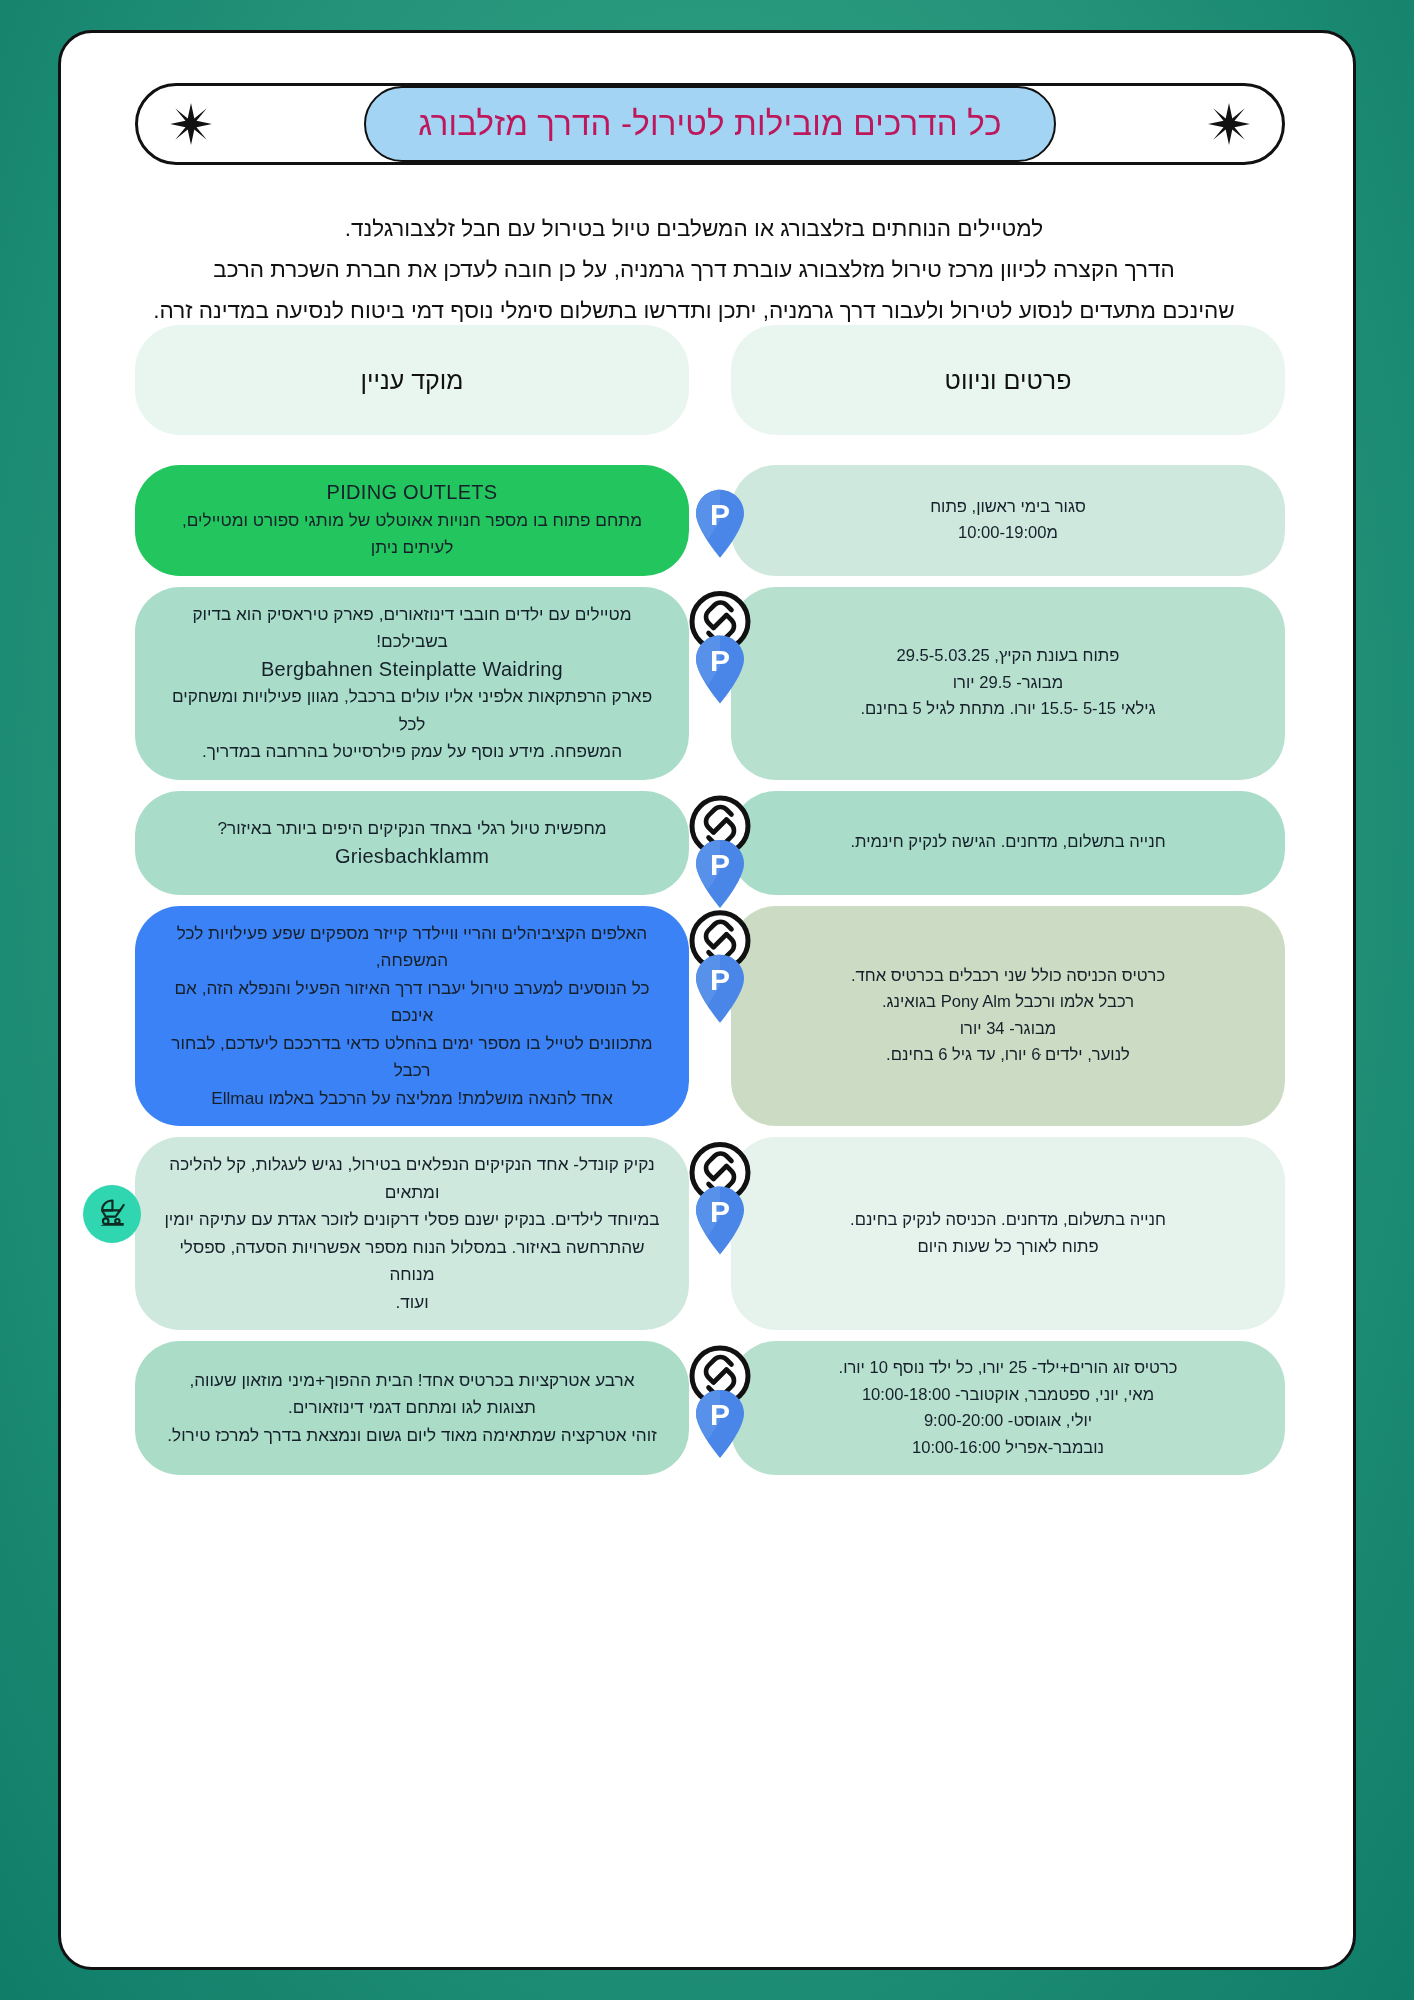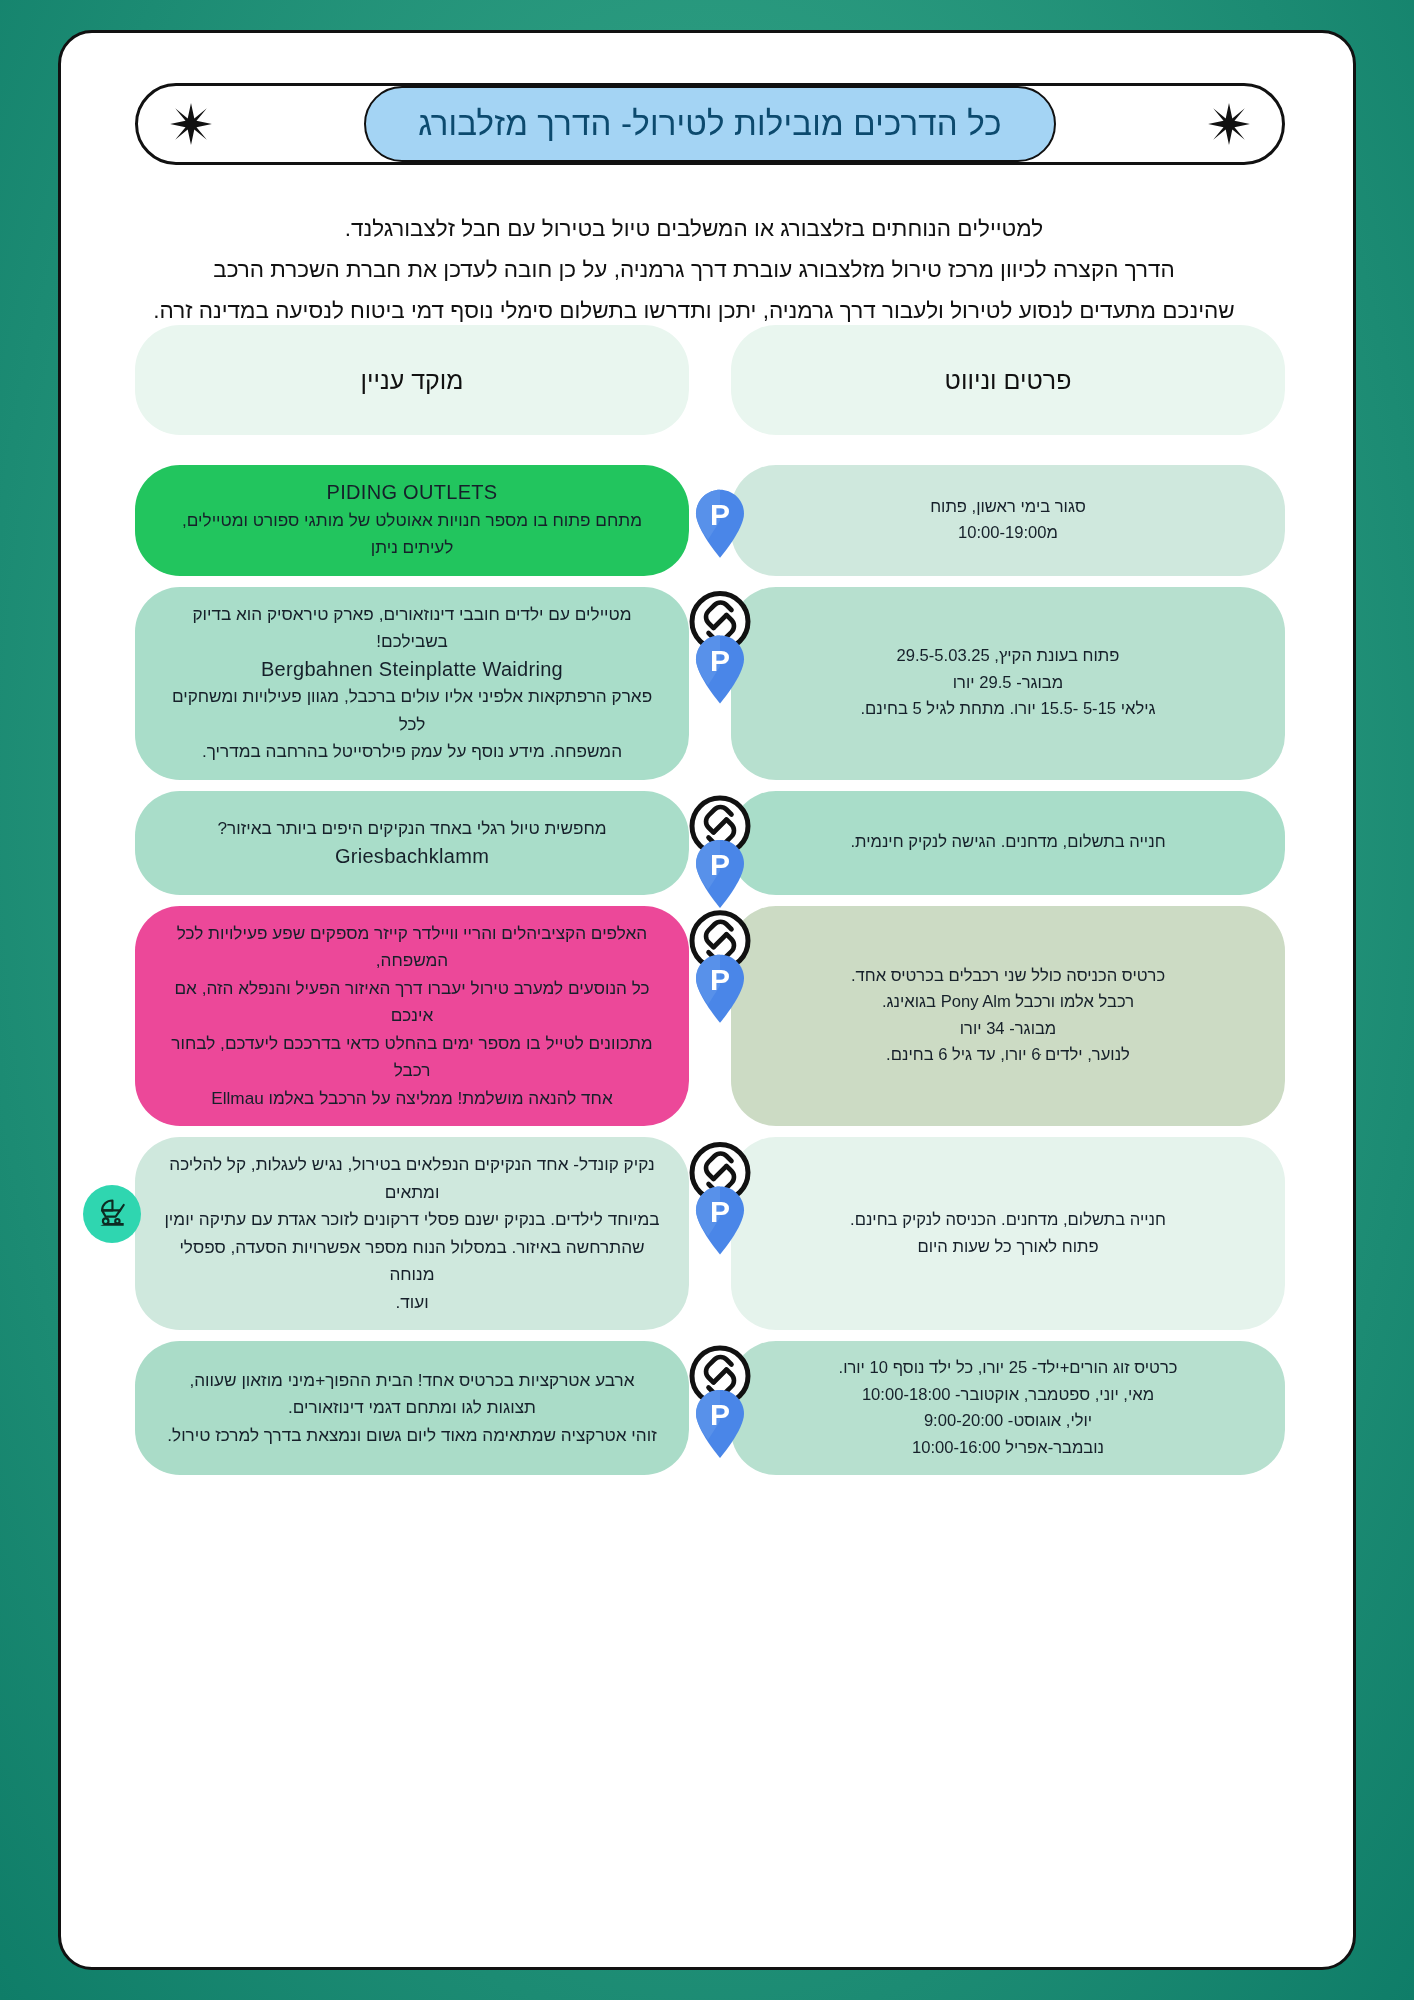--- a/index.html
+++ b/index.html
@@ -65,21 +65,21 @@
     border-radius: 38px;
     display: flex;
     align-items: center;
     justify-content: center;
     padding: 0 52px;
     margin: 0 8px;
   }
   .title-pill .title-text {
     font-size: 33px;
     font-weight: 400;
-    color: #0c4a6e;
+    color: #be185d;
     white-space: nowrap;
     letter-spacing: 0.2px;
   }
 
   
   .intro {
     position: absolute;
     left: 24px;
     top: 175px;
     width: 1218px;
@@ -329,21 +329,21 @@
     <svg viewBox="0 0 58 74" aria-hidden="true">
       <path d="M29 3 C15.8 3 5 13.6 5 26.8 C5 43 29 71 29 71 C29 71 53 43 53 26.8 C53 13.6 42.2 3 29 3 Z" fill="#4a86e8"></path>
       <path d="M29 3 C15.8 3 5 13.6 5 26.8 C5 35 11 45 17 53 L29 34 Z" fill="#5b93ea" opacity="0.85"></path>
       <text x="29" y="38" text-anchor="middle" font-family="'Liberation Sans',sans-serif" font-size="30" font-weight="bold" fill="#ffffff">P</text>
     </svg>
             </span>
           </div>
         </div>
       </div>
       <div class="row">
-        <div class="cell poi" style="background: #ec4899;">
+        <div class="cell poi" style="background: #3b82f6;">
           <div class="cell-text">
             <div>האלפים הקציביהלים והריי וויילדר קייזר מספקים שפע פעילויות לכל המשפחה,</div>
             <div>כל הנוסעים למערב טירול יעברו דרך האיזור הפעיל והנפלא הזה, אם אינכם</div>
             <div>מתכוונים לטייל בו מספר ימים בהחלט כדאי בדרככם ליעדכם, לבחור רכבל</div>
             <div>אחד להנאה מושלמת! ממליצה על הרכבל באלמו Ellmau</div>
           </div>
         </div>
         <div class="cell details" style="background: rgb(204, 219, 196);">
           <div class="cell-text">
             <div>כרטיס הכניסה כולל שני רכבלים בכרטיס אחד.</div>

